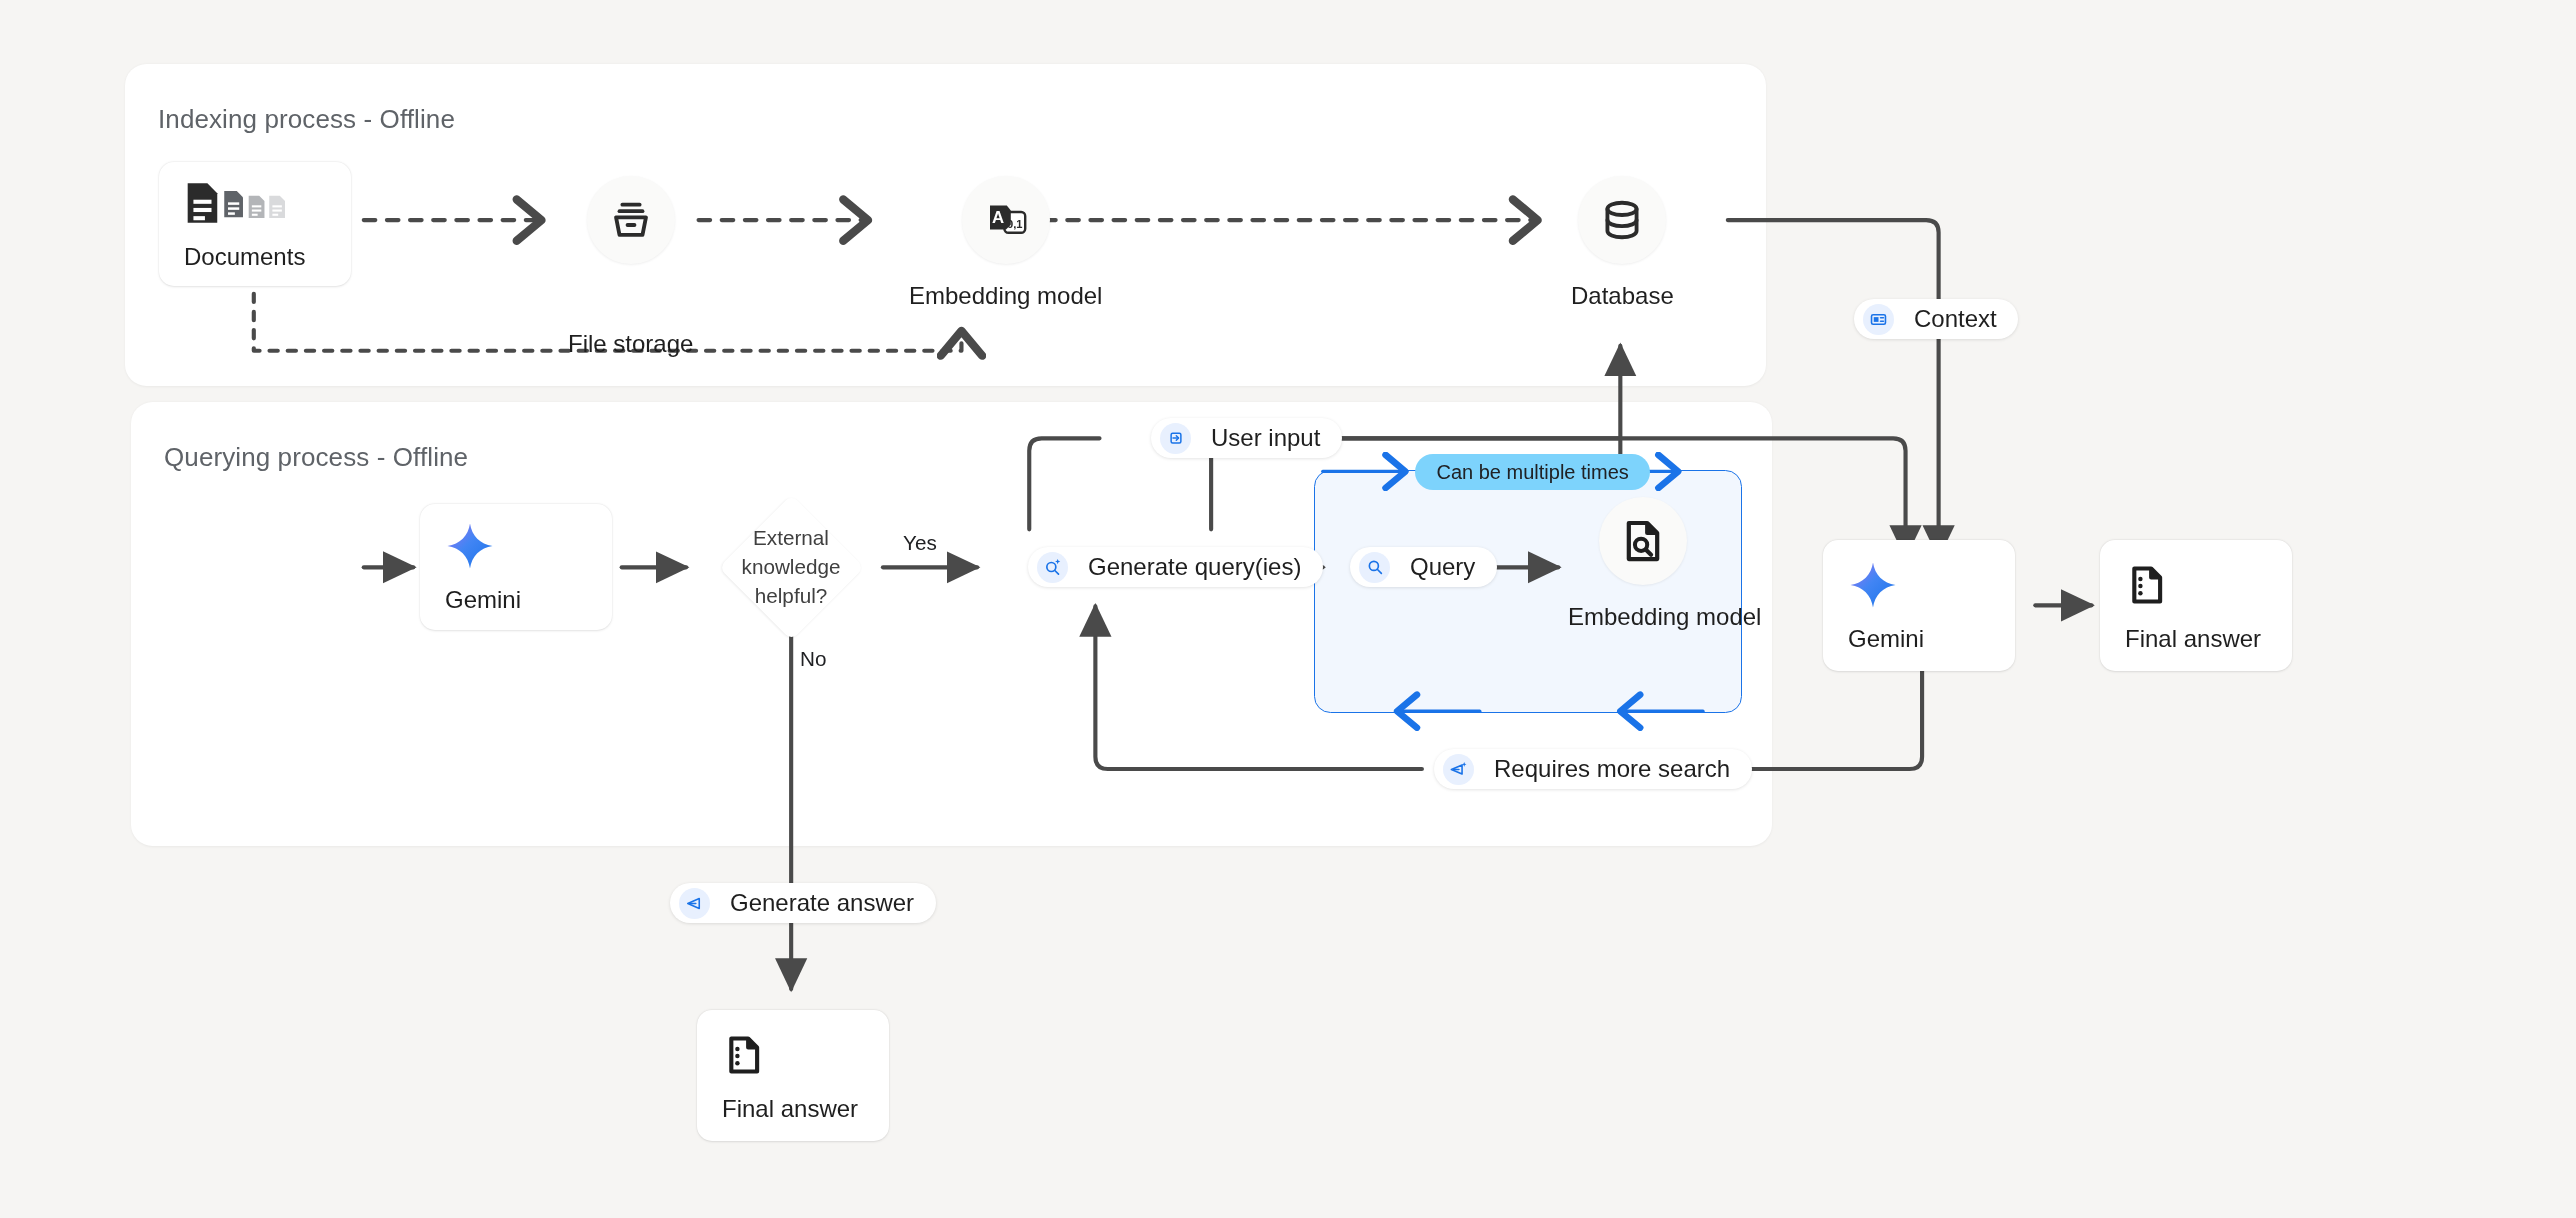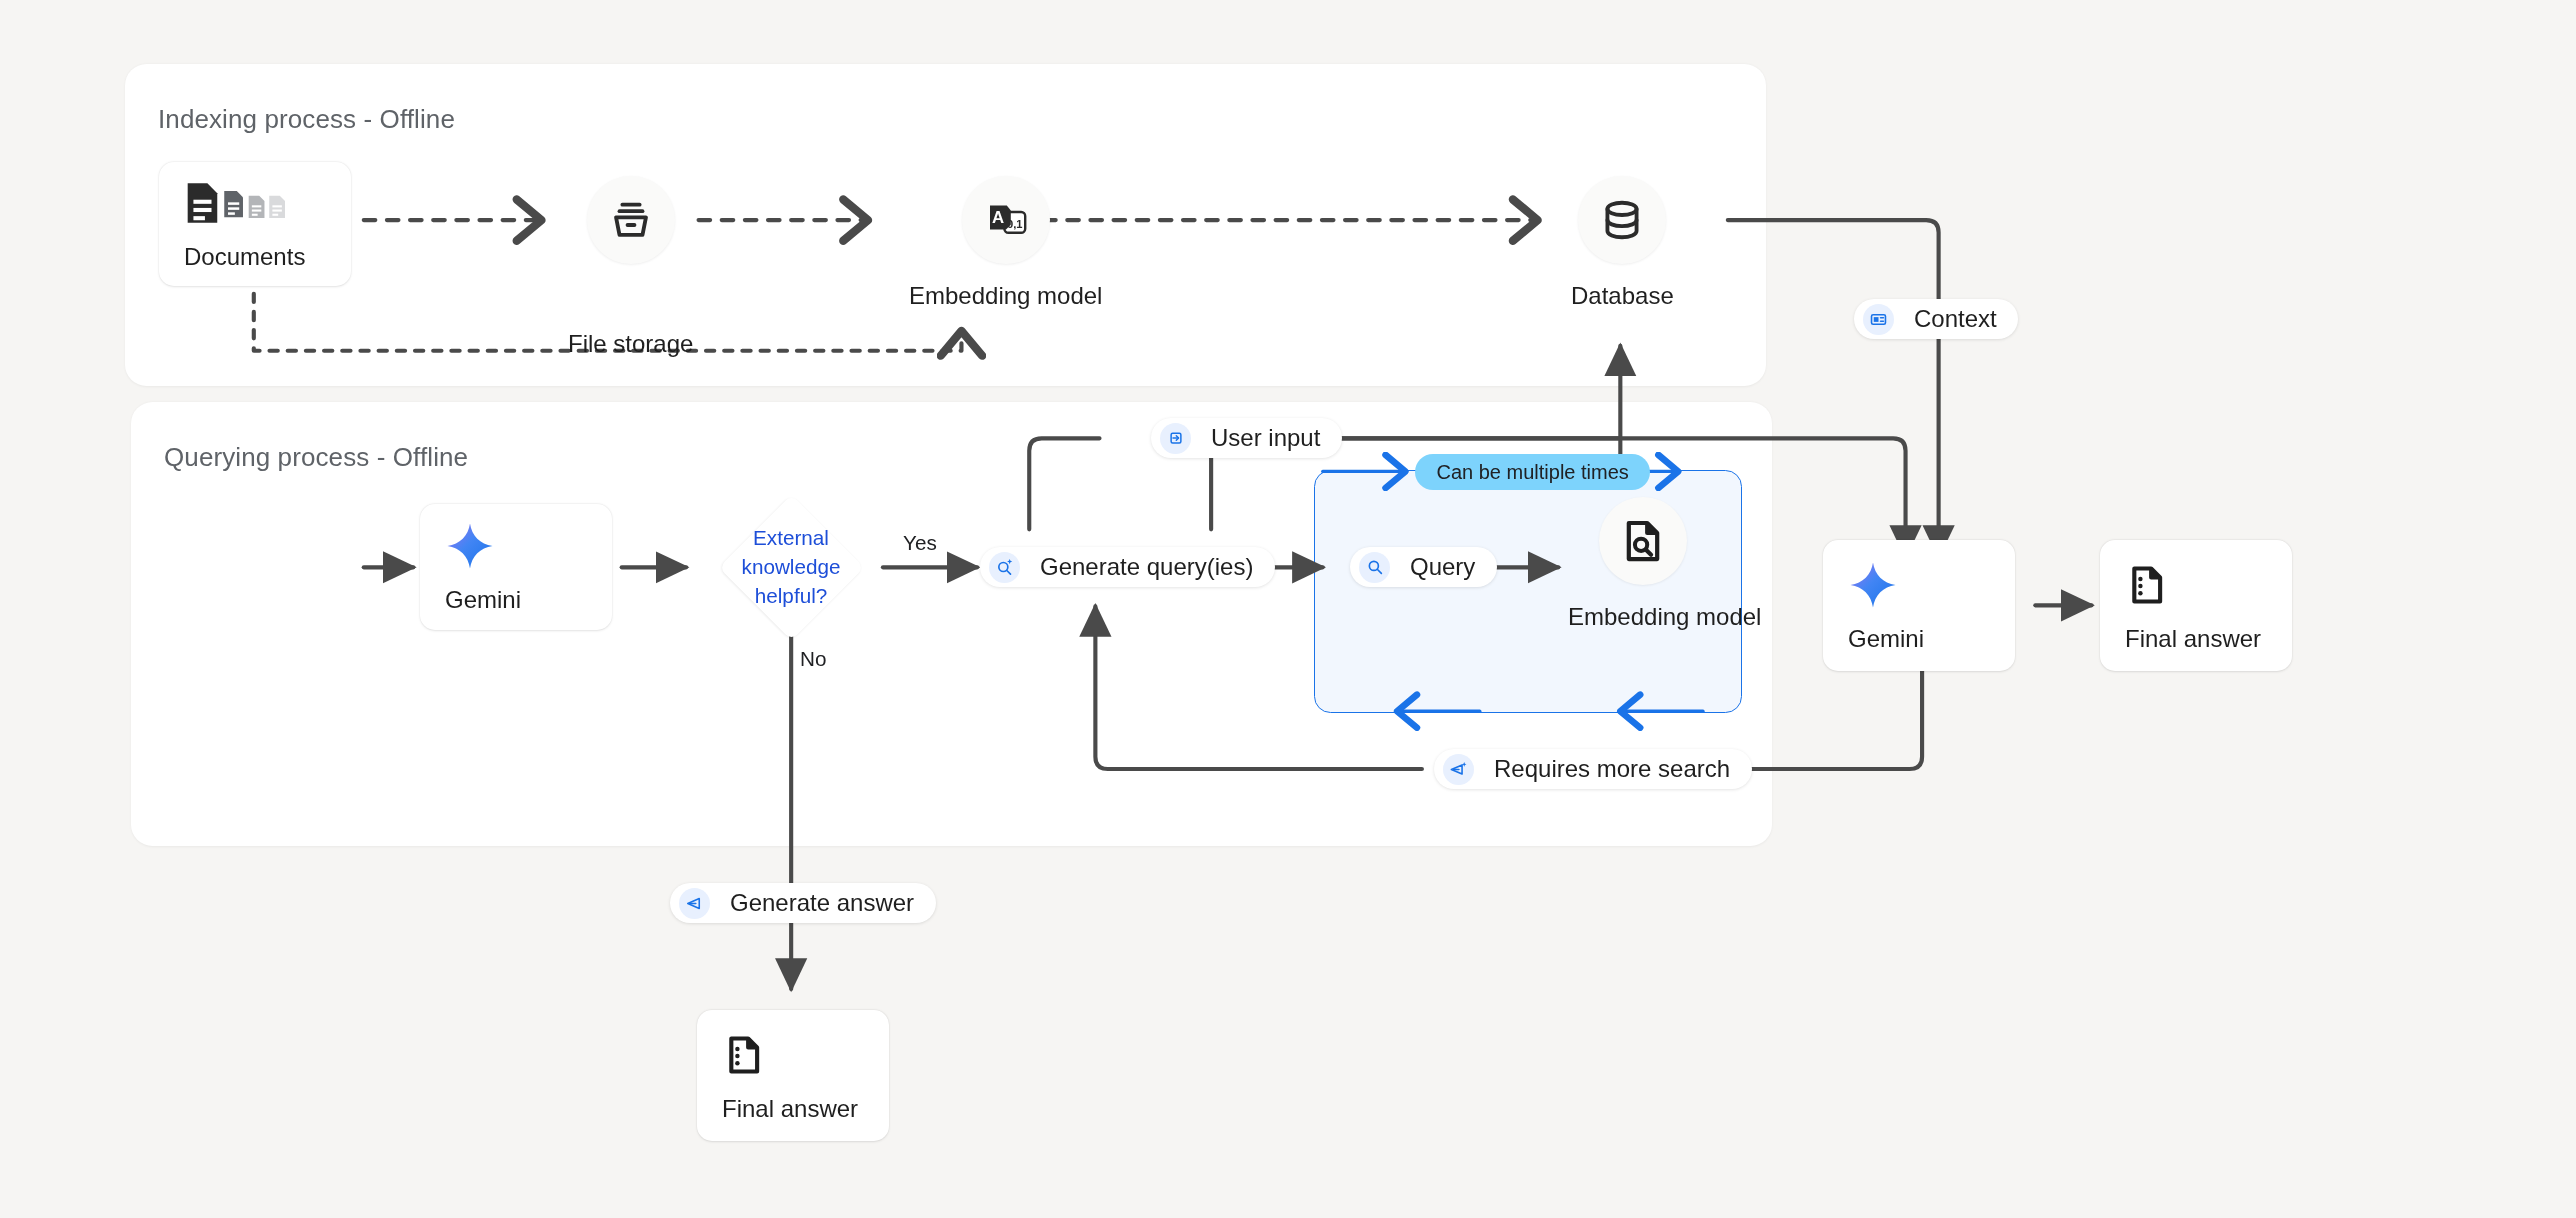--- a/index.html
+++ b/index.html
@@ -63,21 +63,21 @@
 
   
   .diamond{position:absolute;}
   .diamond .dshape{
     position:absolute;left:0;top:0;width:103px;height:103px;
     background:#fff;transform:rotate(45deg);border-radius:8.3px;
     box-shadow:0 0.8px 2.5px rgba(0,0,0,.09);
   }
   .diamond .dtxt{
     position:absolute;left:-35px;top:6.6px;width:172px;
-    text-align:center;font-size:20.7px;color:#1d4ed8;line-height:1.42;
+    text-align:center;font-size:20.7px;color:#404040;line-height:1.42;
   }
 
   
   #loopbox{
     position:absolute;left:1314px;top:470px;width:428px;height:243px;
     background:#f2f7fe;border:1.7px solid #1a73e8;border-radius:16.5px;box-sizing:border-box;
   }
 
   .edgelabel{position:absolute;font-size:20.7px;color:#202124;white-space:nowrap;}
 </style>
@@ -236,21 +236,21 @@
     <div class="lbl">Gemini</div>
   </div>
 
   <div class="diamond" style="left:740px;top:516px;width:103px;height:103px;">
     <div class="dshape"></div>
     <div class="dtxt">External knowledge helpful?</div>
   </div>
   <div class="edgelabel" style="left:903px;top:531px;">Yes</div>
   <div class="edgelabel" style="left:800px;top:647px;">No</div>
 
-  <div class="pill" style="left:980px;top:547px;">
+  <div class="pill" style="left:1028px;top:547px;">
     <span class="pico">
       <svg width="20" height="20" viewBox="0 0 24 24" fill="none" stroke="#1a73e8" stroke-width="2" stroke-linecap="round">
         <circle cx="10" cy="12" r="5.4"></circle>
         <line x1="14.2" y1="16.2" x2="18.6" y2="20.6"></line>
         <path d="M17.6,2.4 l0.9,2.2 l2.2,0.9 l-2.2,0.9 l-0.9,2.2 l-0.9,-2.2 l-2.2,-0.9 l2.2,-0.9 z" fill="#1a73e8" stroke="none"></path>
       </svg>
     </span>
     <span class="ptxt">Generate query(ies)</span>
   </div>
 

